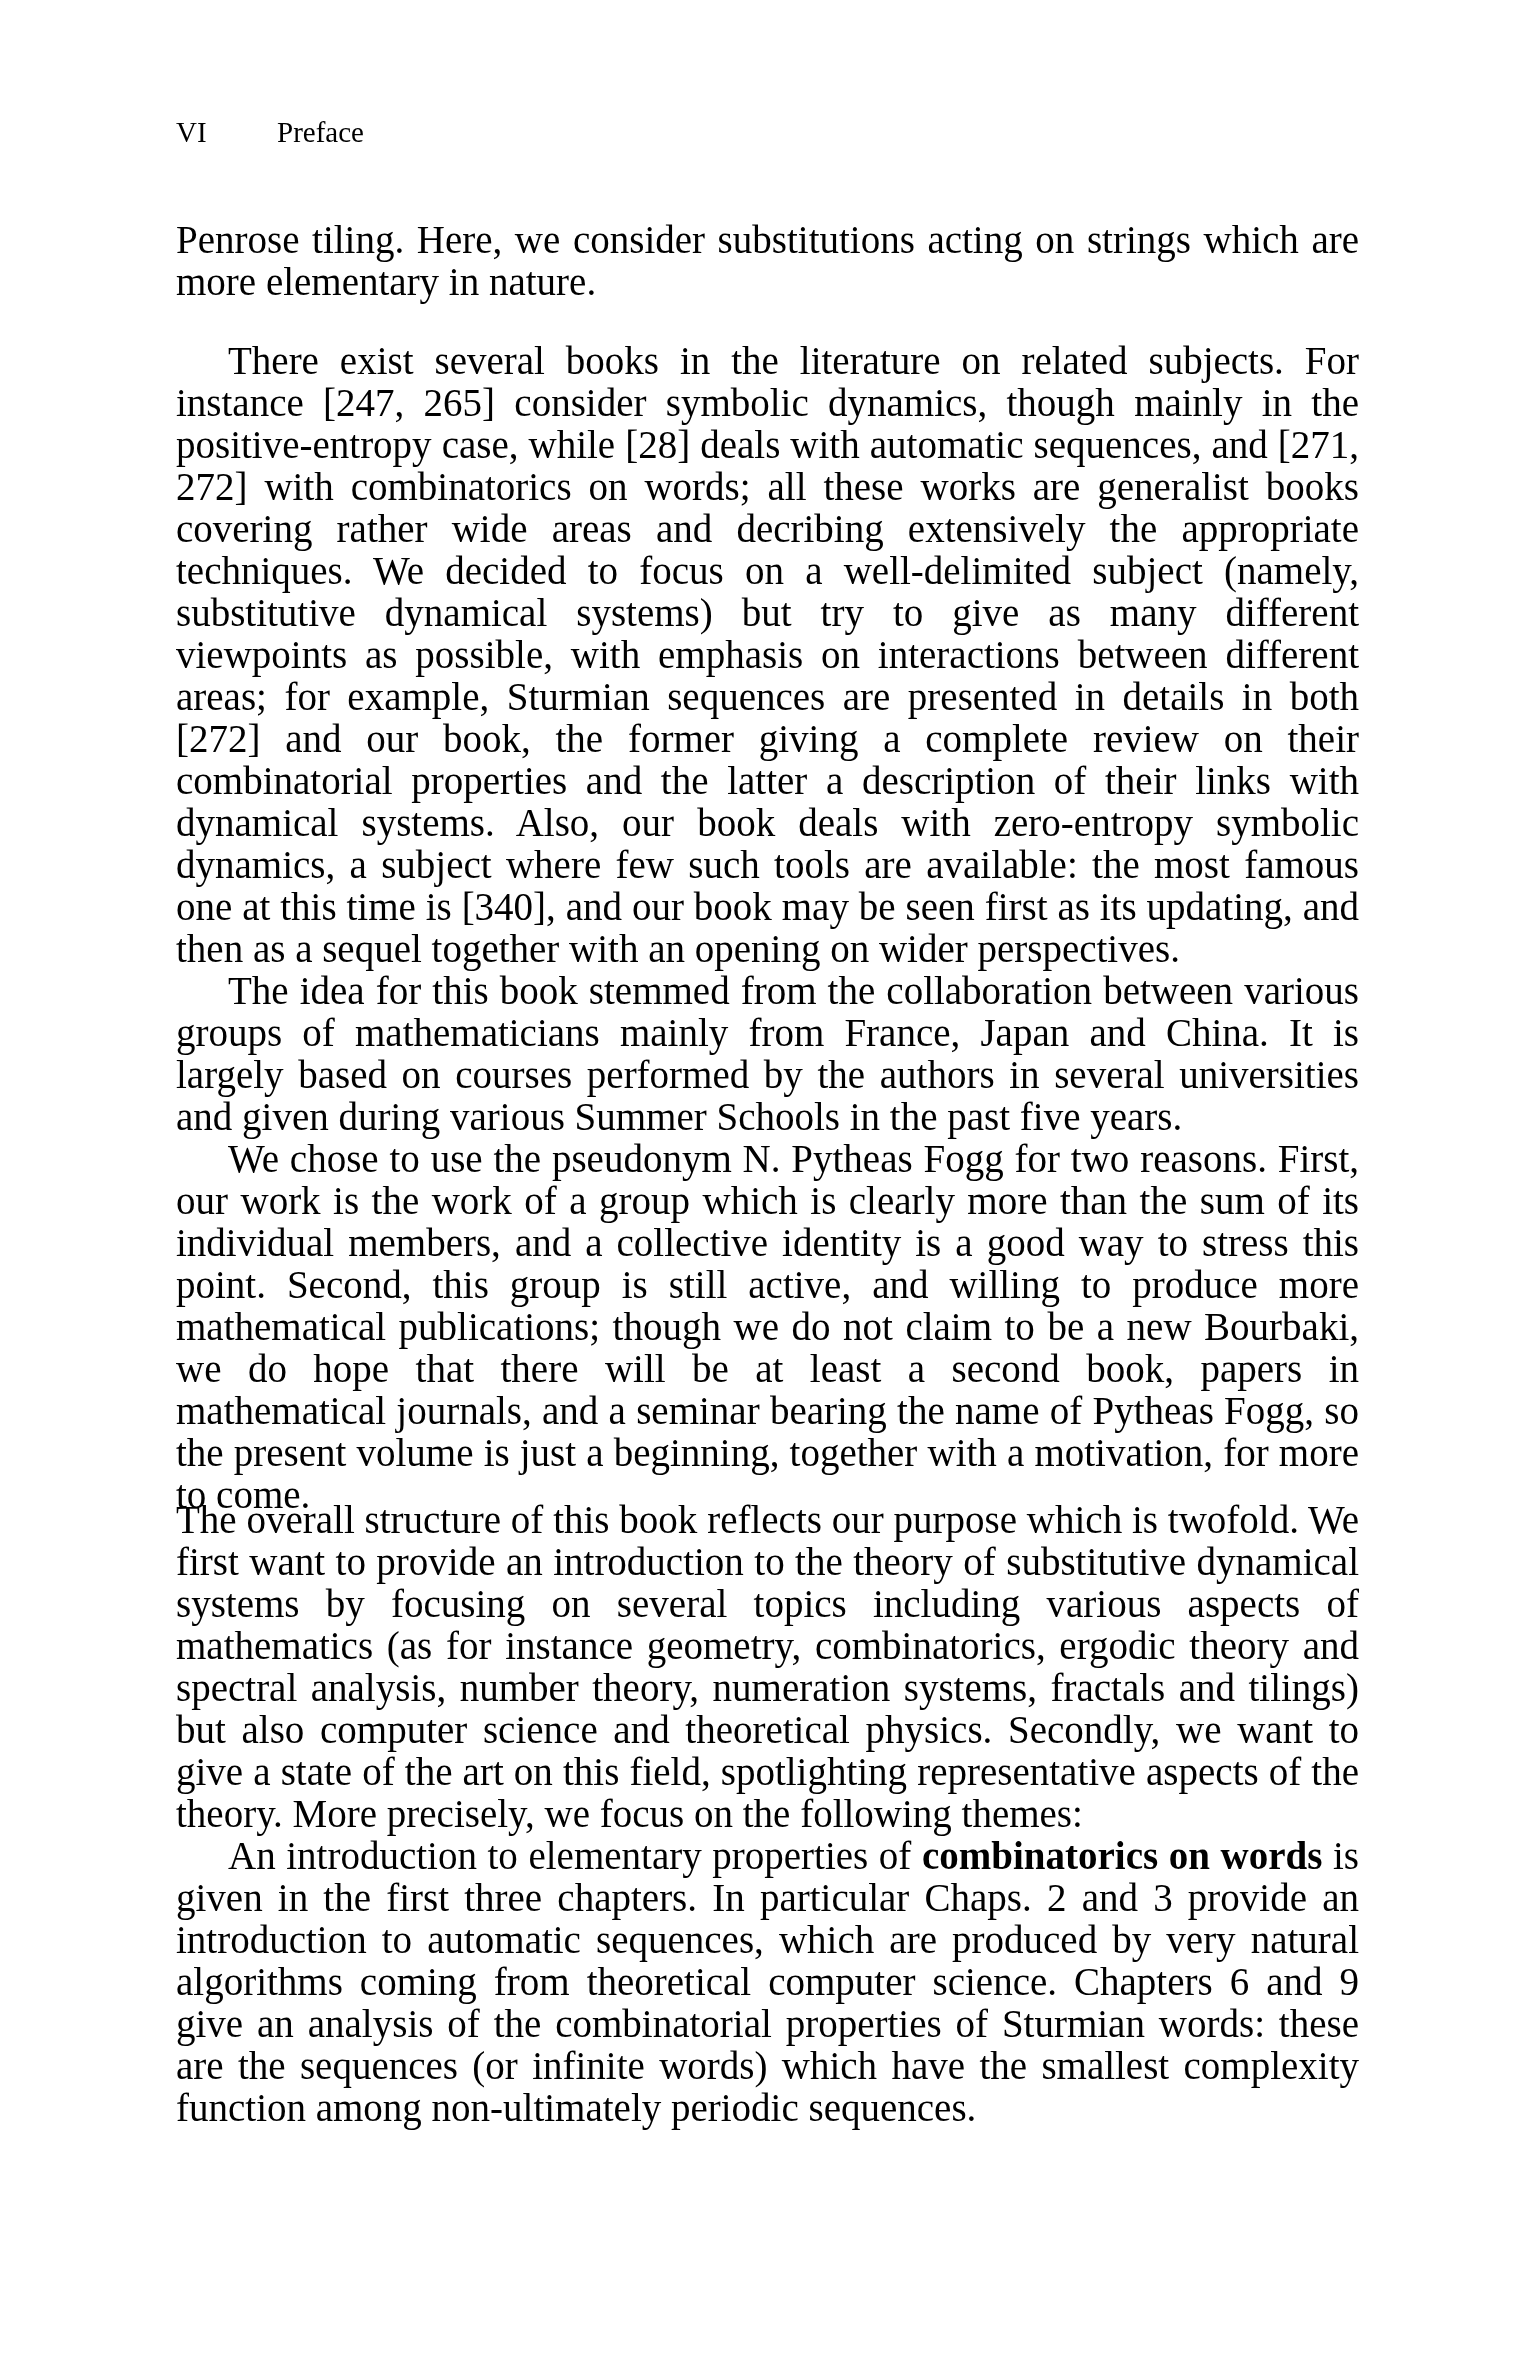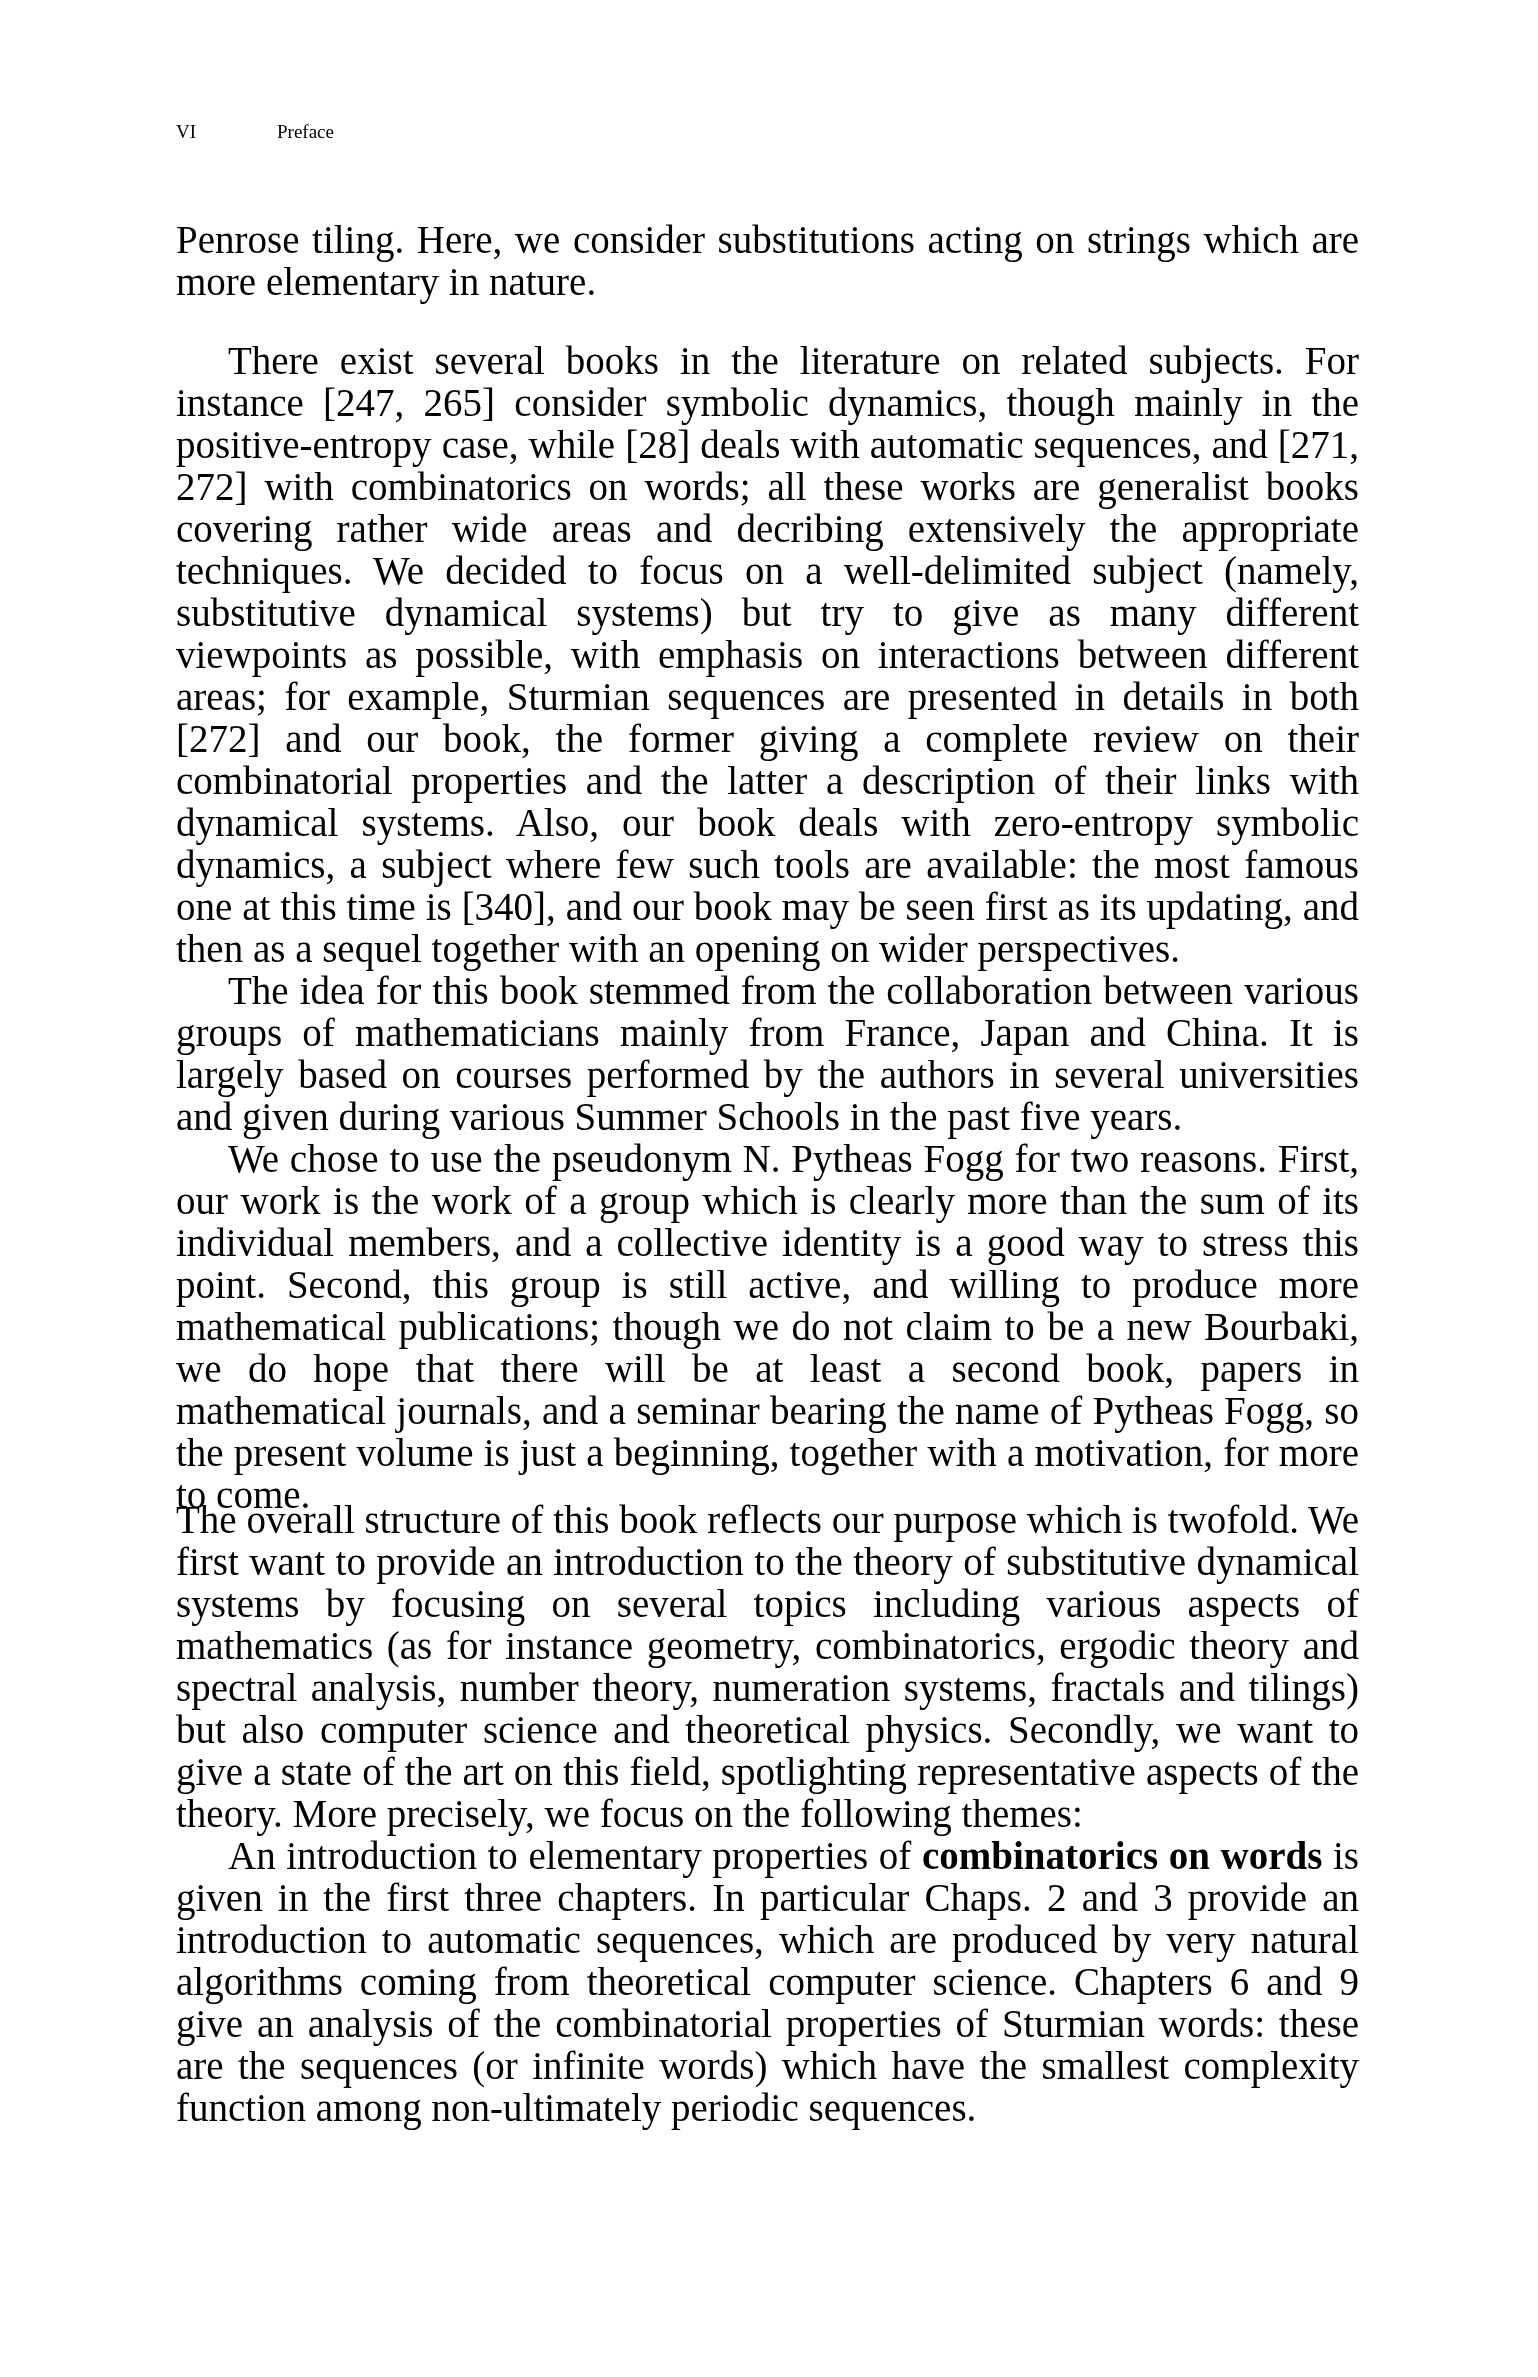--- a/index.html
+++ b/index.html
@@ -1,18 +1,18 @@
 <!DOCTYPE html>
 <html style="font-size:13.7px"><head>
 <meta charset="utf-8">
 <style>
   html, body { margin: 0; padding: 0; background: #ffffff; }
   body { width: 1539px; height: 2377px; position: relative; overflow: hidden;
          font-family: "Liberation Serif", "DejaVu Serif", serif; color: #000000; }
-  .page-header { position: absolute; left: 176px; top: 115px; font-size: 19px; line-height: 34px; }
+  .page-header { position: absolute; left: 176px; top: 115px; font-size: 29px; line-height: 34px; }
   .page-header .num { display: inline-block; width: 101px; }
   .body-text { position: absolute; left: 176px; width: 1183px; font-size: 39px; line-height: 42px;
                text-align: justify; text-align-last: left; }
   .body-text p { margin: 0; }
   .indent { text-indent: 52px; }
   .block1 { top: 219px; }
   .block2 { top: 340px; }
   .block3 { top: 1499px; }
   b { font-weight: bold; }
 </style>

